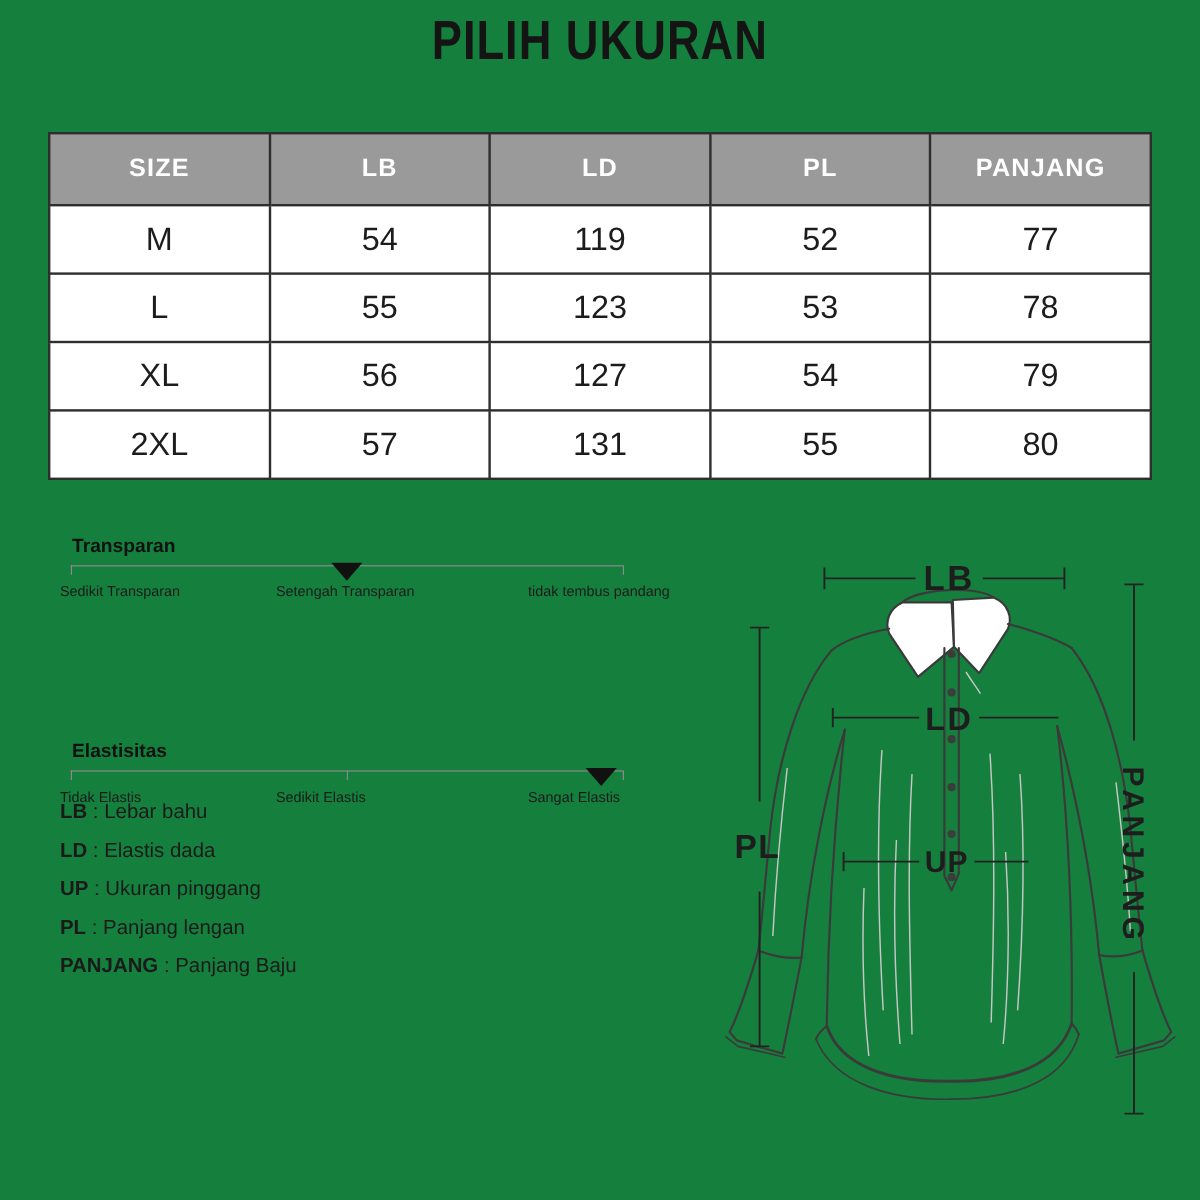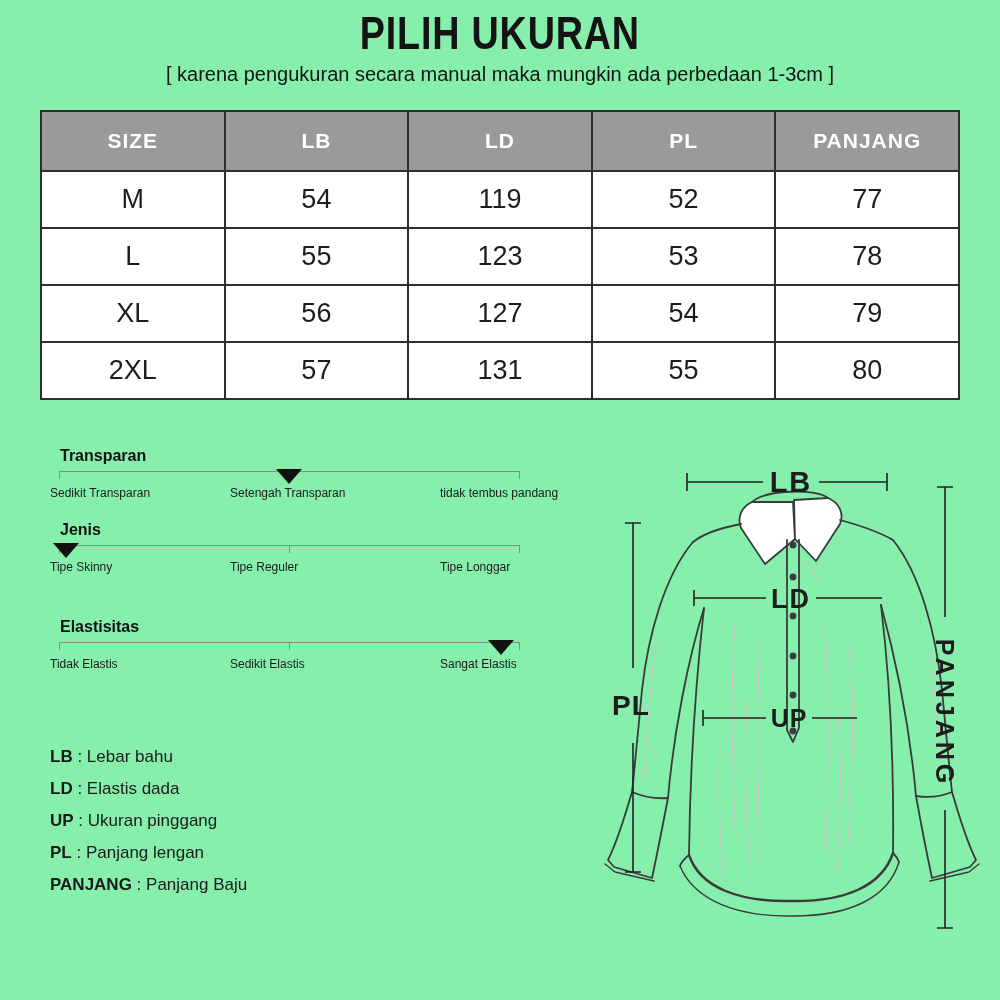--- a/index.html
+++ b/index.html
@@ -1,16 +1,16 @@
 <!DOCTYPE html>
 <html style="--header-bg: #9a9a9a; --header-text: #ffffff; --table-border: #2e2e2e; --marker: #111111; --scale-line: #8a8a8a;"><head>
 <meta charset="utf-8">
 <style>
   html,body{margin:0;padding:0;background:#ffffff;}
-  .canvas{position:relative;width:1000px;height:1000px;background:#86efac;overflow:hidden;
+  .canvas{position:relative;width:1000px;height:1000px;background:#15803d;overflow:hidden;
           font-family:"Liberation Sans", sans-serif;color:#111;}
 
   
   .title-wrap{position:absolute;left:0;top:6px;width:1000px;text-align:center;}
   .page-title{display:inline-block;font-size:46px;font-weight:bold;letter-spacing:1px;
               transform:scaleX(.82);transform-origin:center;color:#141414;}
   .subtitle{position:absolute;left:0;top:63px;width:1000px;text-align:center;
             font-size:20px;color:#141414;}
 
   
@@ -27,38 +27,37 @@
   .scale-block{position:absolute;left:0;width:560px;height:60px;}
   .scale-label{position:absolute;left:10px;top:0;font-size:16px;font-weight:bold;color:#111;}
   .scale-track{position:absolute;left:9px;top:24px;width:460px;height:1px;background:var(--scale-line);}
   .scale-tick{position:absolute;top:0;width:1px;height:8px;background:var(--scale-line);}
   .scale-marker{position:absolute;top:22px;width:0;height:0;
                 border-left:13px solid transparent;border-right:13px solid transparent;
                 border-top:15px solid var(--marker);}
   .scale-option{position:absolute;top:39px;font-size:12px;color:#1a1a1a;white-space:nowrap;}
 
   
-  .legend{position:absolute;left:50px;top:748px;display:flex;flex-direction:column;gap:14px;}
+  .legend{position:absolute;left:50px;top:668px;display:flex;flex-direction:column;gap:14px;}
   .legend-item{font-size:17px;color:#1a1a1a;line-height:18px;}
   .legend-item b{font-weight:bold;}
 
   
   .diagram{position:absolute;left:600px;top:440px;width:400px;height:520px;}
   .diagram svg{display:block;}
   .measure-text{font-family:"Liberation Sans", sans-serif;font-weight:bold;fill:#1d1d1d;}
 </style>
 </head>
 <body>
 
 <div class="canvas">
 
   <div class="title-wrap">
     <div class="page-title">PILIH UKURAN</div>
   </div>
-  <div class="subtitle">[ karena pengukuran secara manual maka mungkin ada perbedaan 1-3cm ]</div>
 
   <table class="size-table">
     <thead>
         <tr id="tbl-head">
           <th>SIZE</th>
           <th>LB</th>
           <th>LD</th>
           <th>PL</th>
           <th>PANJANG</th>
         </tr>
@@ -100,32 +99,20 @@
         <div class="scale-label">Transparan</div>
         <div class="scale-track">
           <span class="scale-tick" style="left: calc(0% - 0.5px);"></span>
           <span class="scale-tick" style="left: calc(50% - 0.5px);"></span>
           <span class="scale-tick" style="left: calc(100% - 0.5px);"></span>
         </div>
         <div class="scale-marker" style="left: 226px;"></div>
         <span class="scale-option" style="left: 0px;">Sedikit Transparan</span>
         <span class="scale-option" style="left: 180px;">Setengah Transparan</span>
         <span class="scale-option" style="left: 390px;">tidak tembus pandang</span>
-      </div>
-      <div class="scale-block" style="top: 74px;">
-        <div class="scale-label">Jenis</div>
-        <div class="scale-track">
-          <span class="scale-tick" style="left: calc(0% - 0.5px);"></span>
-          <span class="scale-tick" style="left: calc(50% - 0.5px);"></span>
-          <span class="scale-tick" style="left: calc(100% - 0.5px);"></span>
-        </div>
-        <div class="scale-marker" style="left: 2.9px;"></div>
-        <span class="scale-option" style="left: 0px;">Tipe Skinny</span>
-        <span class="scale-option" style="left: 180px;">Tipe  Reguler</span>
-        <span class="scale-option" style="left: 390px;">Tipe Longgar</span>
       </div>
       <div class="scale-block" style="top: 171px;">
         <div class="scale-label">Elastisitas</div>
         <div class="scale-track">
           <span class="scale-tick" style="left: calc(0% - 0.5px);"></span>
           <span class="scale-tick" style="left: calc(50% - 0.5px);"></span>
           <span class="scale-tick" style="left: calc(100% - 0.5px);"></span>
         </div>
         <div class="scale-marker" style="left: 437.6px;"></div>
         <span class="scale-option" style="left: 0px;">Tidak Elastis</span>

